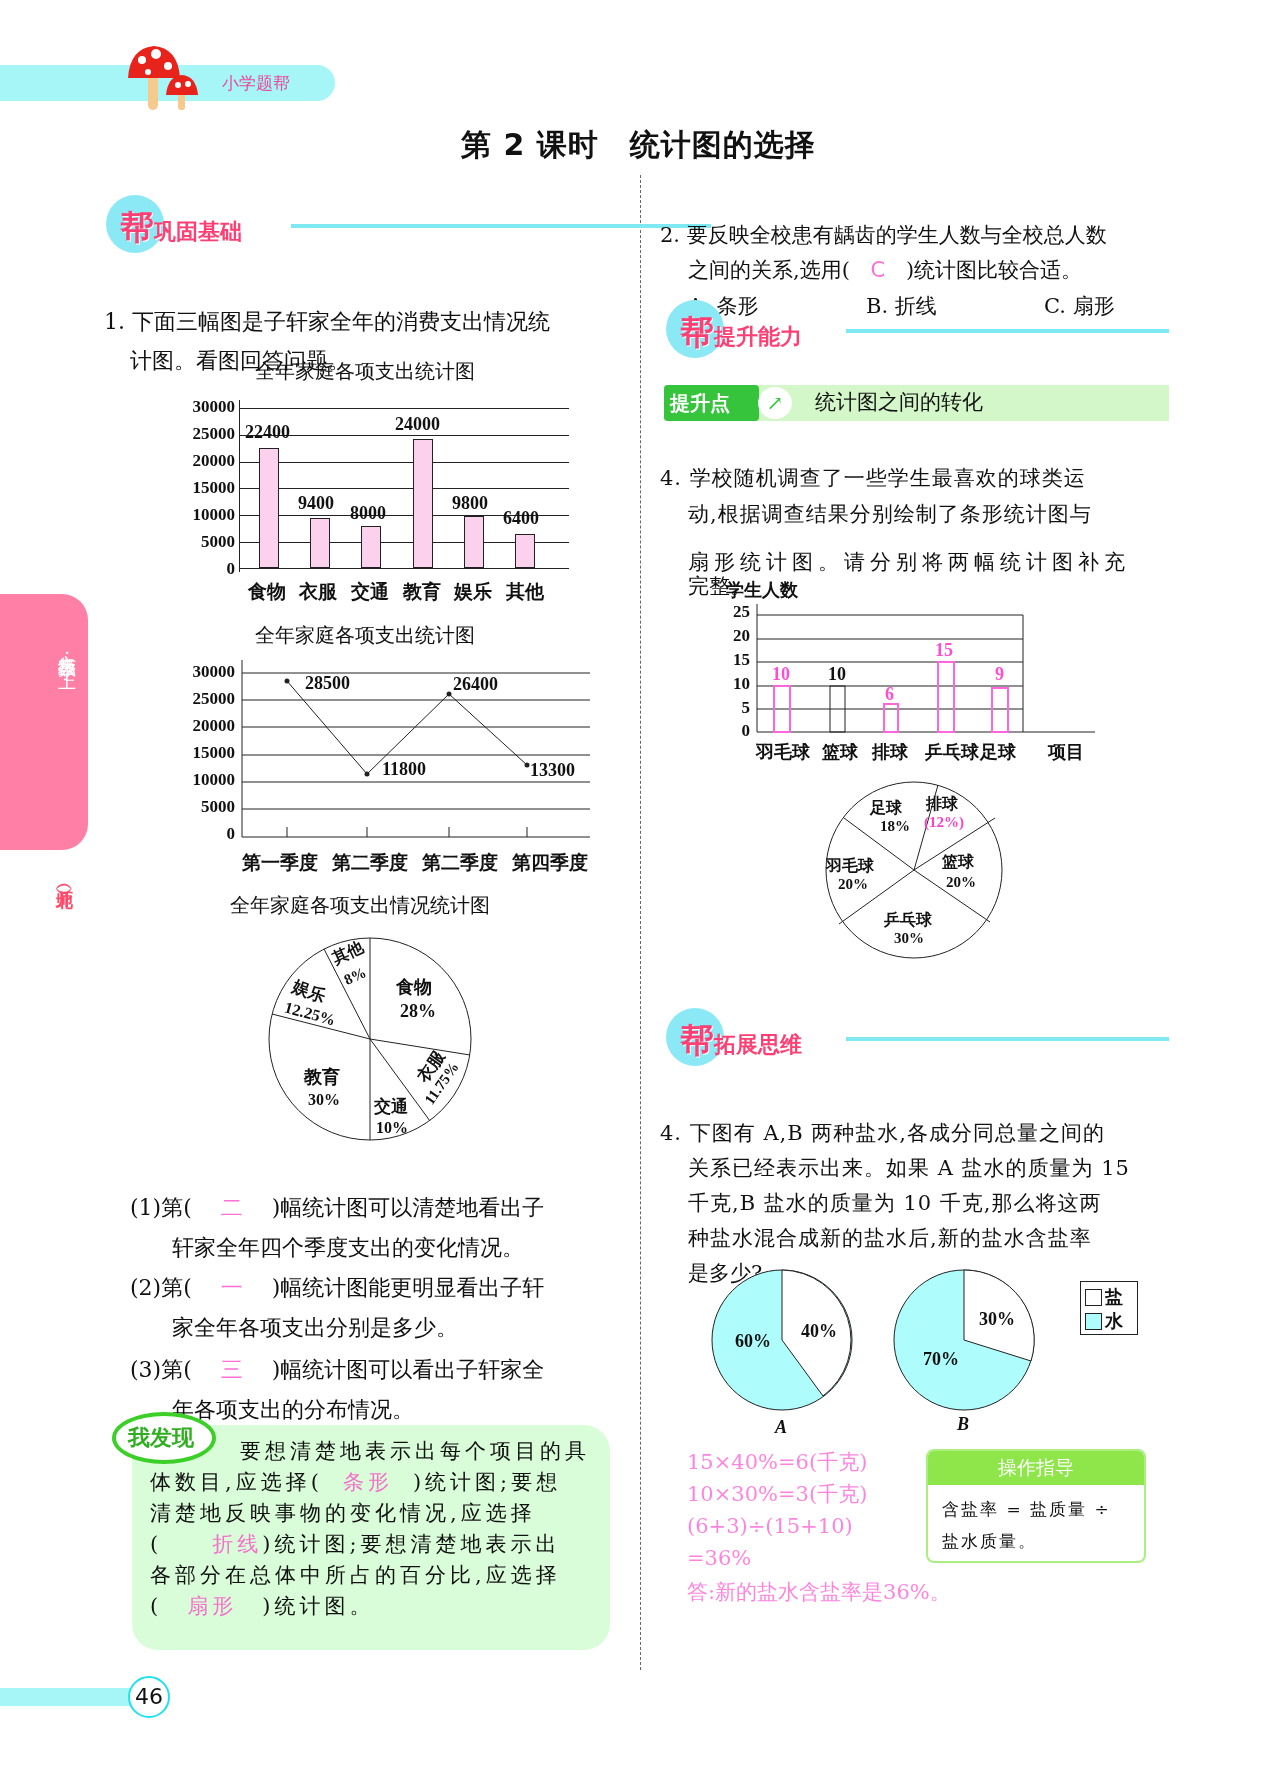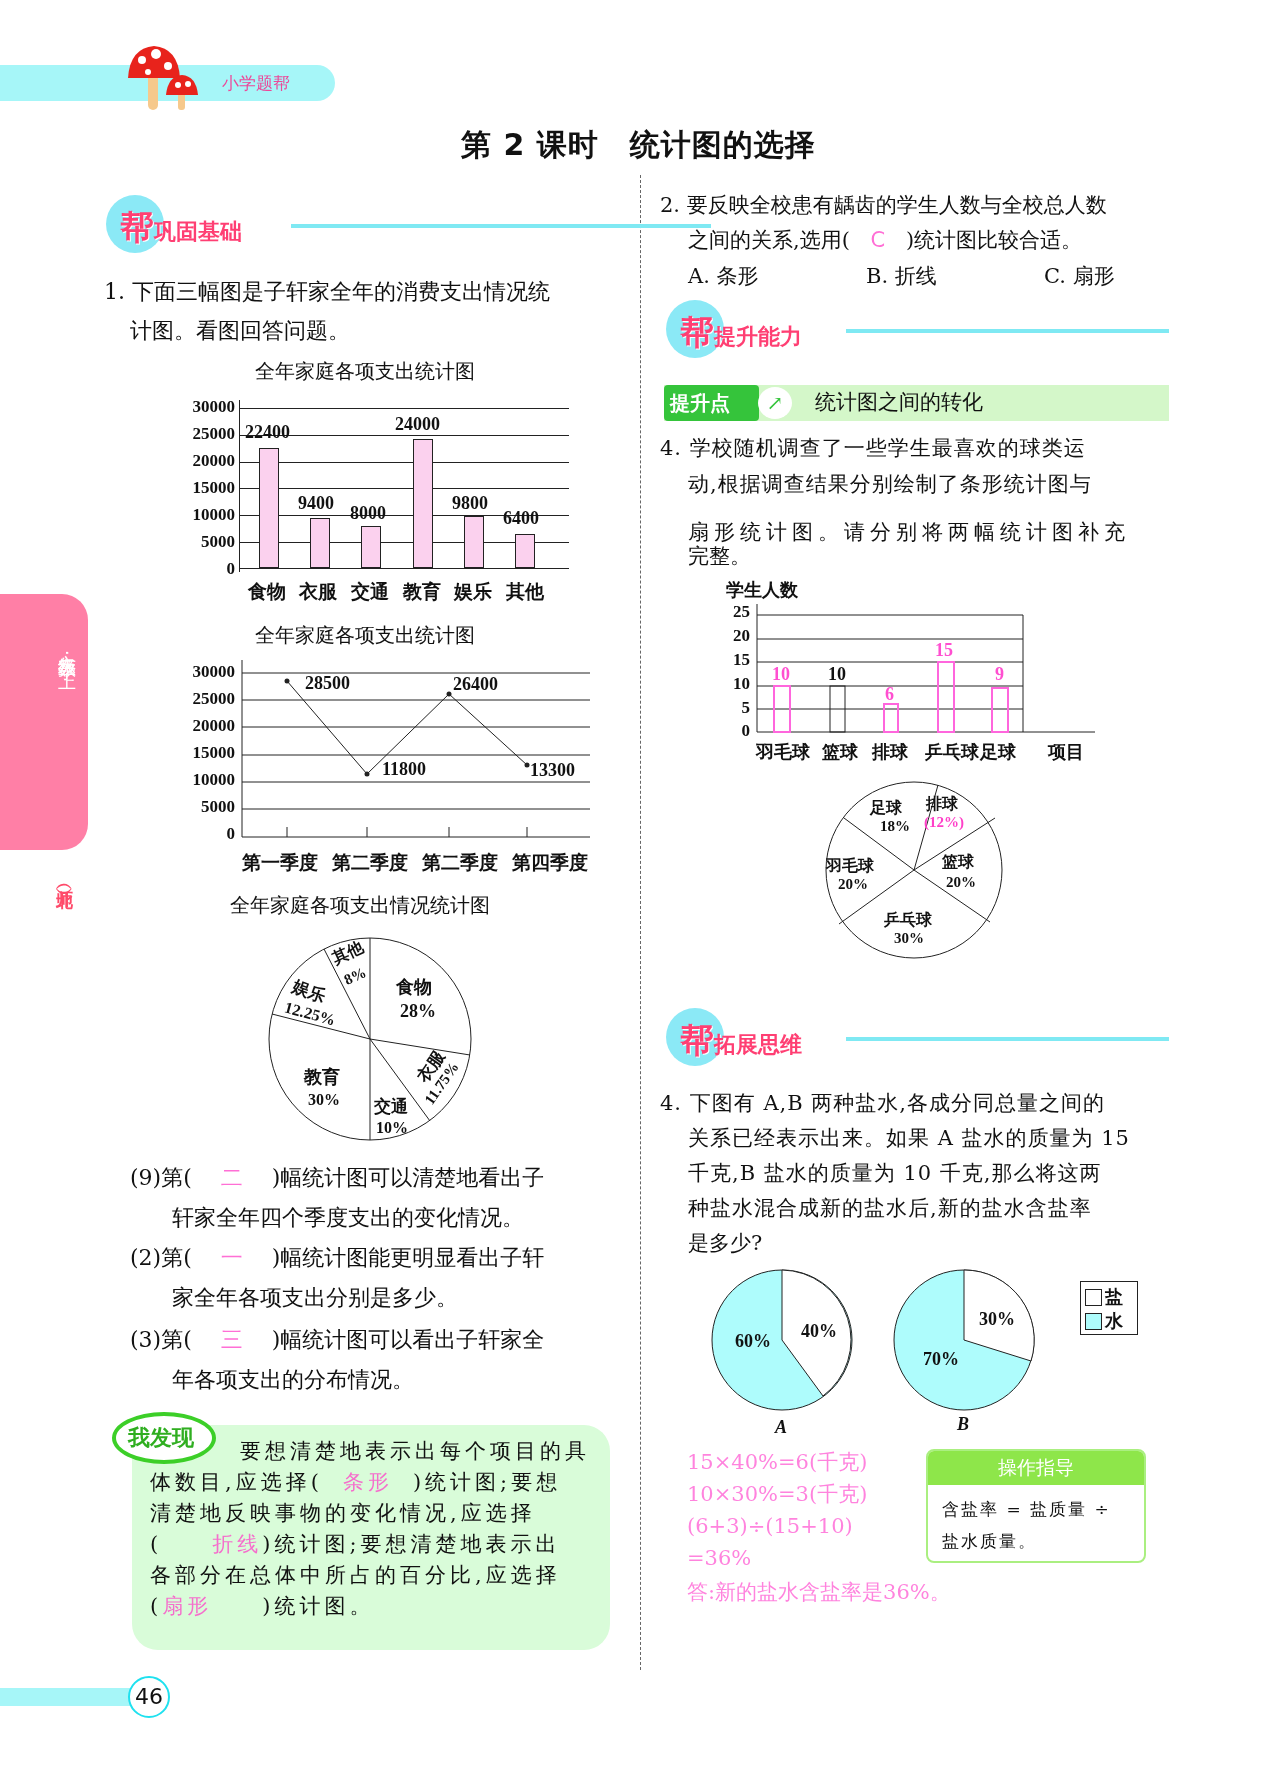--- a/index.html
+++ b/index.html
@@ -25,21 +25,21 @@
 
   
   .sec-head { height: 60px; }
   .sec-bubble { position: absolute; left: 0; top: 0; width: 58px; height: 58px; border-radius: 50%; background: #8be9f6; }
   .sec-label { position: absolute; left: 14px; top: 10px; font-family: "DejaVu Sans", sans-serif; font-weight: bold;
                color: #ff3f73; font-size: 22px; white-space: nowrap; text-shadow: 1px 1px 0 #fff; }
   .sec-label .big { font-size: 34px; }
   .sec-line { position: absolute; top: 29px; height: 4px; background: #7fe9f3; }
 
   
-  .q { font-size: 22px; line-height: 36px; }
+  .q { font-size: 22px; line-height: 36px; margin-top: 30px; }
   .ans { color: #ff3fc8; font-family: "DejaVu Sans", sans-serif; opacity: 0.75; }
   .chart-title { font-family: "DejaVu Sans", sans-serif; font-size: 20px; text-align: center; }
 
   .tick { position: absolute; font-weight: bold; font-size: 17px; text-align: right; font-family: "Liberation Serif", serif; }
   .grid { position: absolute; height: 1px; background: #222; }
   .bar { position: absolute; background: #fbd1ee; border: 1px solid #222; }
   .bar-label { position: absolute; font-weight: bold; font-size: 18px; font-family: "Liberation Serif", serif; }
   .cat { position: absolute; font-weight: bold; font-size: 19px; font-family: "DejaVu Sans", sans-serif; white-space: nowrap; }
 
   .find-box { left: 132px; top: 1425px; width: 478px; height: 225px; background: #d9fcd9; border-radius: 26px; }
@@ -194,42 +194,42 @@
   <div class="bar-label" style="left:110px;top:184px;font-size:16px">10%</div>
   <div class="cat" style="left:38px;top:130px;font-size:18px">教育</div>
   <div class="bar-label" style="left:42px;top:156px;font-size:16px">30%</div>
   <div class="cat" style="left:26px;top:45px;font-size:17px;transform:rotate(20deg)">娱乐</div>
   <div class="bar-label" style="left:18px;top:70px;font-size:16px;transform:rotate(15deg)">12.25%</div>
   <div class="cat" style="left:66px;top:8px;font-size:16px;transform:rotate(-25deg)">其他</div>
   <div class="bar-label" style="left:78px;top:33px;font-size:15px;transform:rotate(-25deg)">8%</div>
 </div>
 
 <div class="abs q" style="left:130px;top:1160px">
-  <span>(9)第(</span><span class="ans" style="display:inline-block;width:80px;text-align:center">二</span><span>)幅统计图可以清楚地看出子</span>
+  <span>(1)第(</span><span class="ans" style="display:inline-block;width:80px;text-align:center">二</span><span>)幅统计图可以清楚地看出子</span>
 </div>
 <div class="abs q" style="left:172px;top:1200px">轩家全年四个季度支出的变化情况。</div>
 <div class="abs q" style="left:130px;top:1240px">
   <span>(2)第(</span><span class="ans" style="display:inline-block;width:80px;text-align:center">一</span><span>)幅统计图能更明显看出子轩</span>
 </div>
 <div class="abs q" style="left:172px;top:1280px">家全年各项支出分别是多少。</div>
 <div class="abs q" style="left:130px;top:1322px">
   <span>(3)第(</span><span class="ans" style="display:inline-block;width:80px;text-align:center">三</span><span>)幅统计图可以看出子轩家全</span>
 </div>
 <div class="abs q" style="left:172px;top:1362px">年各项支出的分布情况。</div>
 
 <div class="abs find-box"></div>
 <div class="abs find-bubble"></div>
 <div class="abs find-label">我发现</div>
 <div class="abs find-text">
   <div style="padding-left:90px">要想清楚地表示出每个项目的具</div>
   <div><span>体数目,应选择(</span><span class="ans" style="display:inline-block;width:90px;text-align:center">条形</span><span>)统计图;要想</span></div>
   <div>清楚地反映事物的变化情况,应选择</div>
   <div><span>(</span><span class="ans" style="display:inline-block;width:100px;text-align:right">折线</span><span>)统计图;要想清楚地表示出</span></div>
   <div>各部分在总体中所占的百分比,应选择</div>
-  <div><span>(</span><span class="ans" style="display:inline-block;width:100px;text-align:left">扇形</span><span>)统计图。</span></div>
+  <div><span>(</span><span class="ans" style="display:inline-block;width:100px;text-align:center">扇形</span><span>)统计图。</span></div>
 </div>
 
 <div class="abs q" style="left:660px;top:187px;font-size:21px">2. 要反映全校患有龋齿的学生人数与全校总人数</div>
 <div class="abs q" style="left:688px;top:222px;font-size:21px">
   <span>之间的关系,选用(</span><span class="ans" style="display:inline-block;width:56px;text-align:center">C</span><span>)统计图比较合适。</span>
 </div>
 <div class="abs q" style="left:688px;top:258px;font-size:21px">A. 条形</div>
 <div class="abs q" style="left:866px;top:258px;font-size:21px">B. 折线</div>
 <div class="abs q" style="left:1044px;top:258px;font-size:21px">C. 扇形</div>
 

